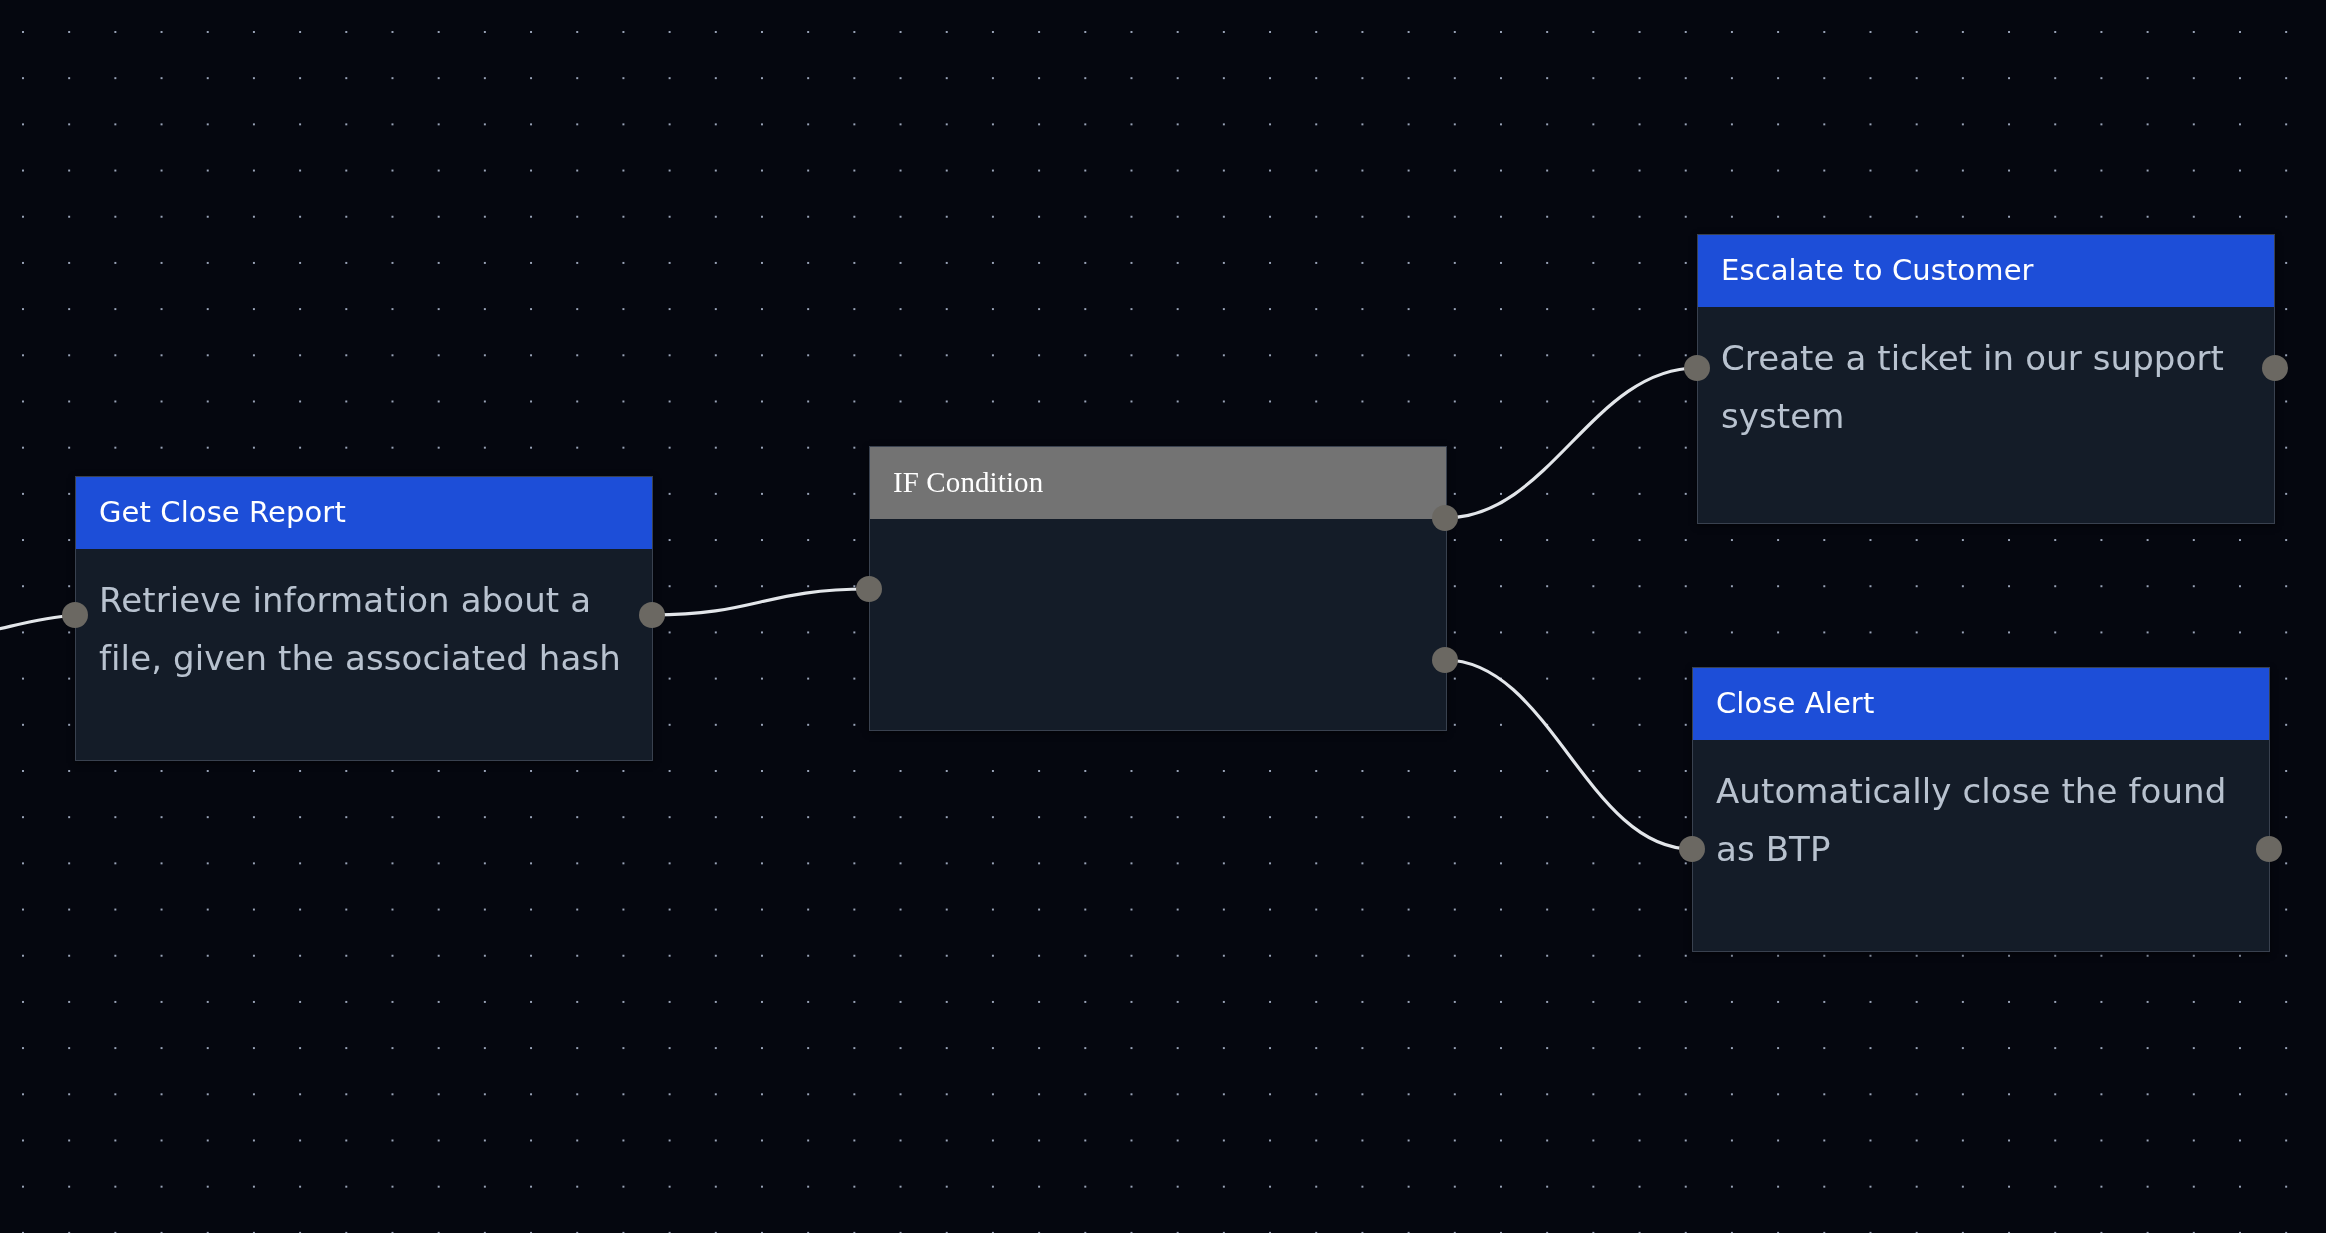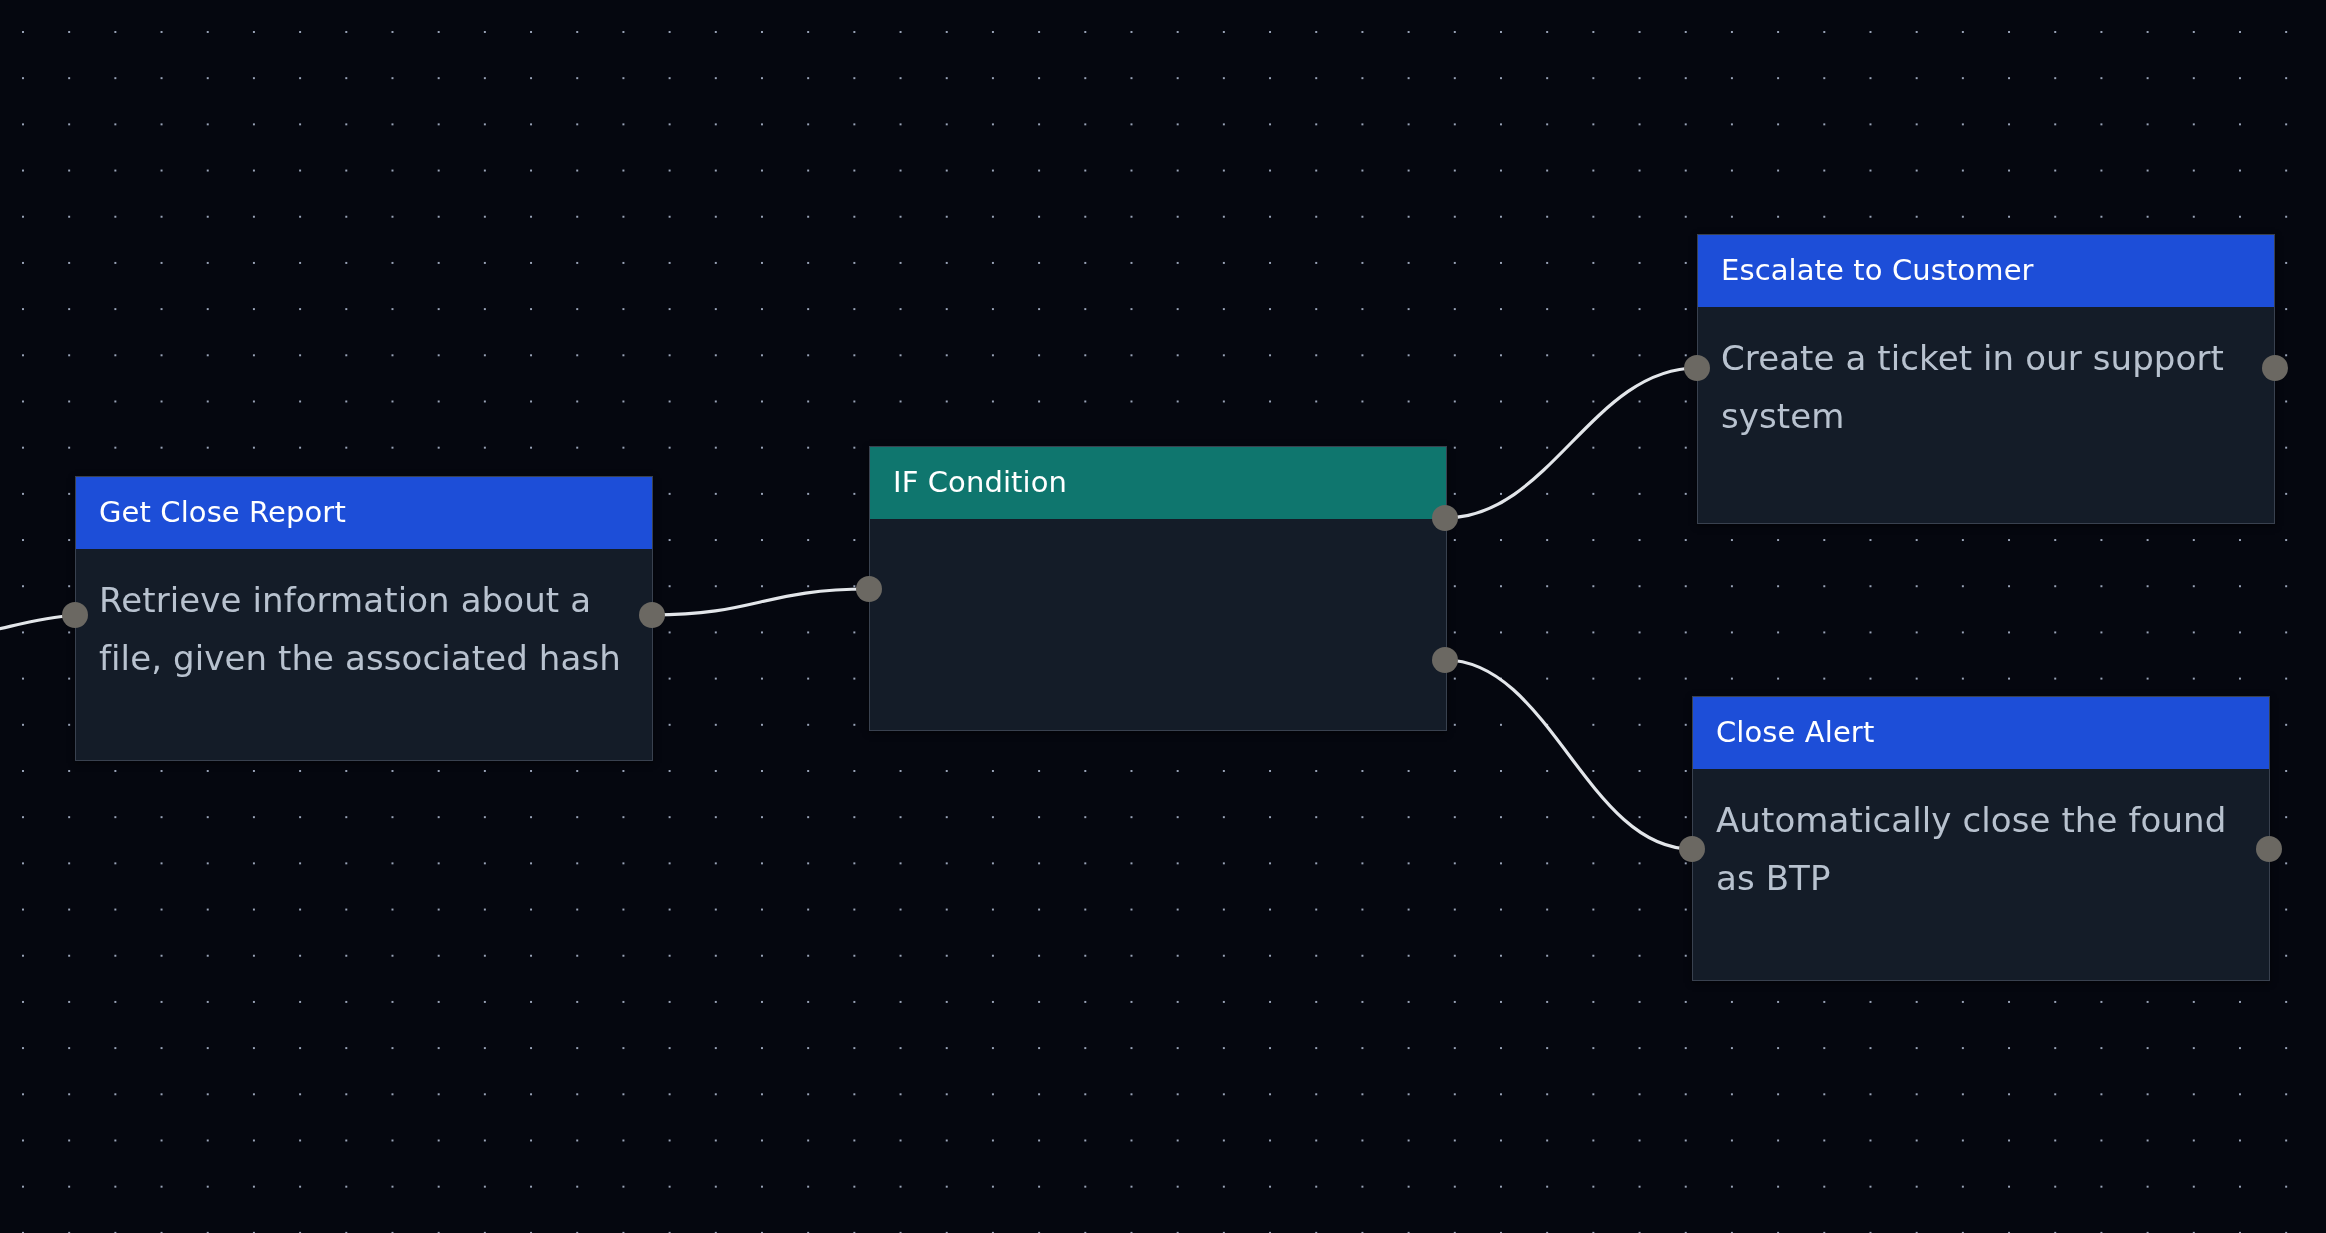--- a/index.html
+++ b/index.html
@@ -109,33 +109,33 @@
   <div id="node-layer">
       <div class="node" style="left: 75px; top: 476px; width: 578px; height: 285px; background: rgb(20, 28, 40); border-color: rgb(57, 65, 79);">
         <div class="node-header hdr-action" style="background: rgb(29, 78, 216);">
           <span class="node-header-title">Get Close Report</span>
         </div>
         <div class="node-body">
           <div class="node-body-text">Retrieve information about a file, given the associated hash</div>
         </div>
       </div>
       <div class="node" style="left: 869px; top: 446px; width: 578px; height: 285px; background: rgb(20, 28, 40); border-color: rgb(57, 65, 79);">
-        <div class="node-header hdr-condition" style="background: #0f766e;">
+        <div class="node-header hdr-condition" style="background: #737373; font-family: Liberation Serif, serif;">
           <span class="node-header-title">IF Condition</span>
         </div>
       </div>
       <div class="node" style="left: 1697px; top: 234px; width: 578px; height: 290px; background: rgb(20, 28, 40); border-color: rgb(57, 65, 79);">
         <div class="node-header hdr-action" style="background: rgb(29, 78, 216);">
           <span class="node-header-title">Escalate to Customer</span>
         </div>
         <div class="node-body">
           <div class="node-body-text">Create a ticket in our support system</div>
         </div>
       </div>
-      <div class="node" style="left: 1692px; top: 696px; width: 578px; height: 285px; background: rgb(20, 28, 40); border-color: rgb(57, 65, 79);">
+      <div class="node" style="left: 1692px; top: 667px; width: 578px; height: 285px; background: rgb(20, 28, 40); border-color: rgb(57, 65, 79);">
         <div class="node-header hdr-action" style="background: rgb(29, 78, 216);">
           <span class="node-header-title">Close Alert</span>
         </div>
         <div class="node-body">
           <div class="node-body-text">Automatically close the found as BTP</div>
         </div>
       </div>
     </div>
   <div id="handle-layer">
       <div class="handle" style="left: 75px; top: 615px; background: rgb(107, 104, 98);"></div>

